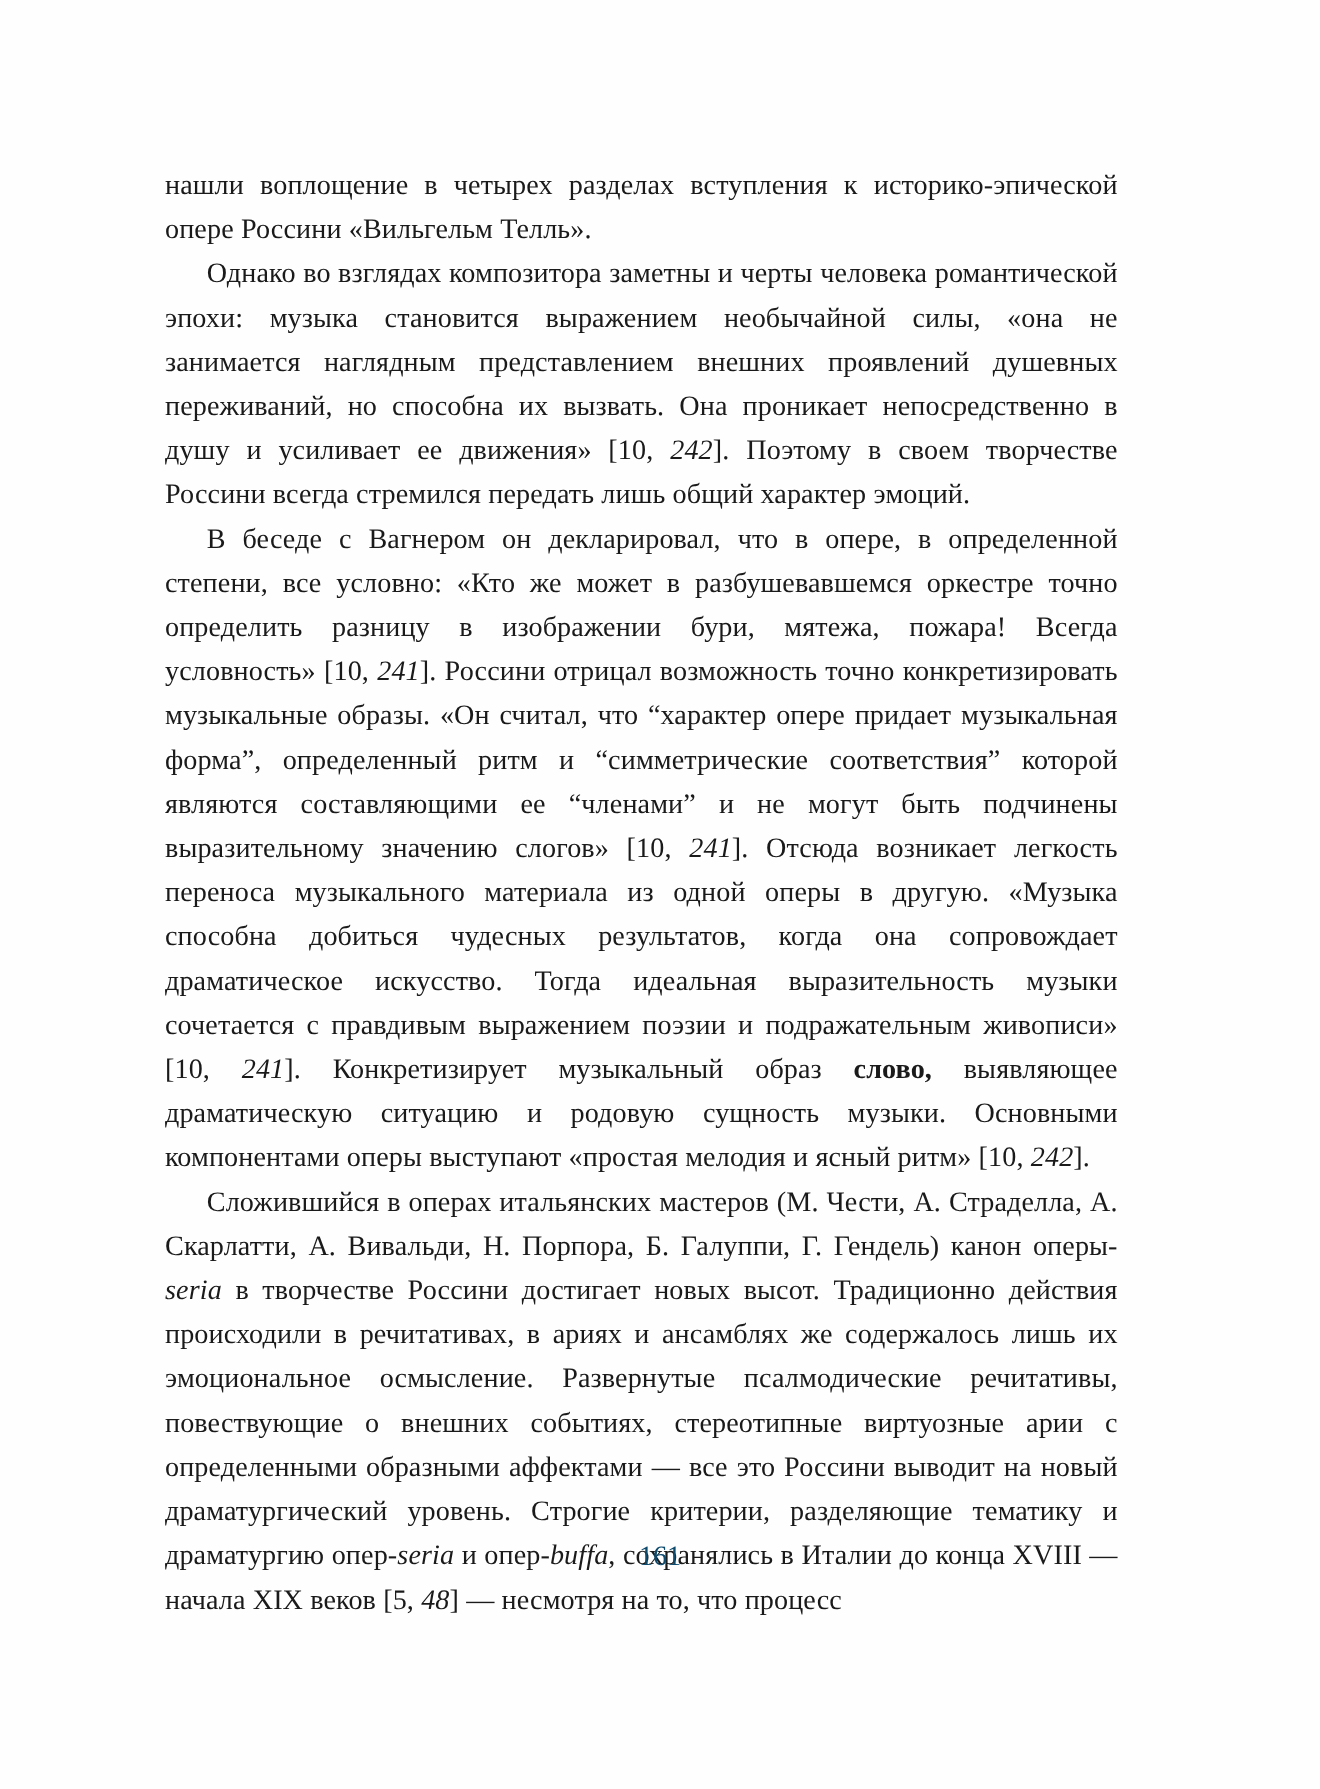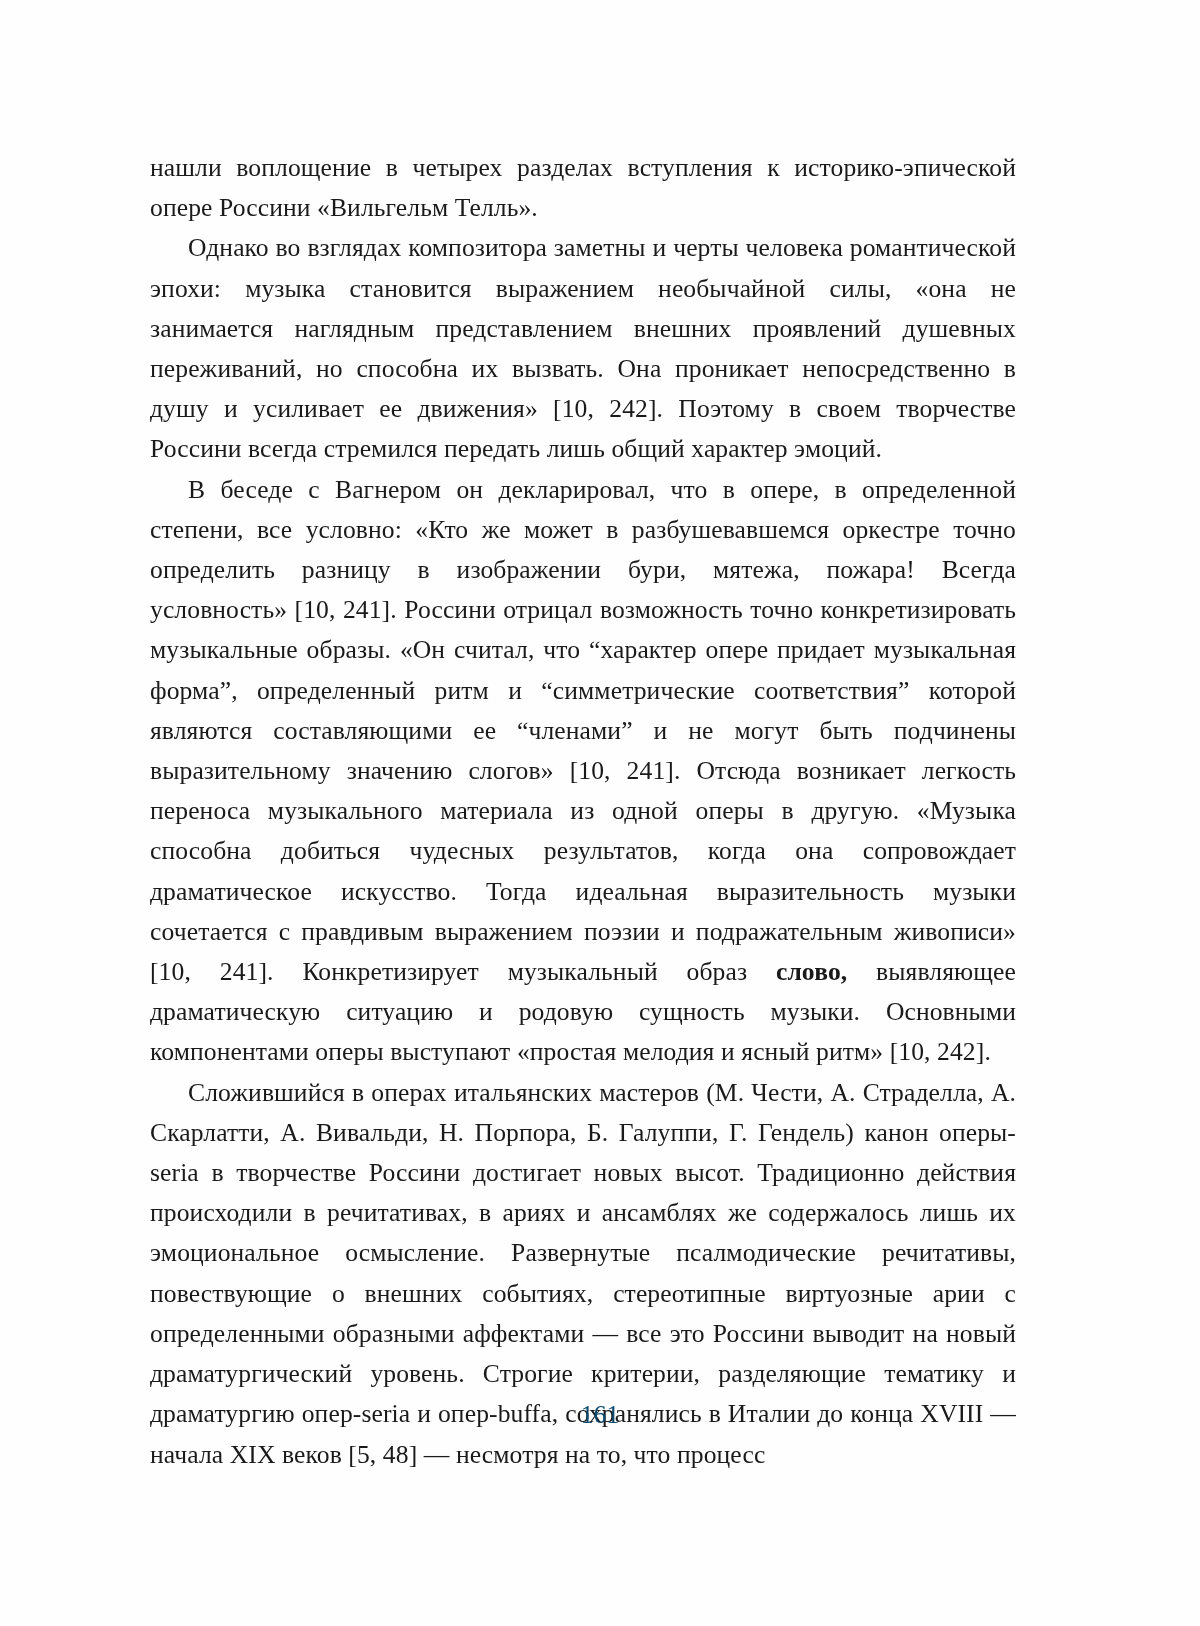--- a/index.html
+++ b/index.html
@@ -34,20 +34,21 @@
     line-height: 40.2px;
     text-align: justify;
     text-justify: inter-word;
     letter-spacing: 0.1px;
     hyphens: manual;
   }
   p.indent {
     text-indent: 38px;
   }
   .italic {
+    font-style: italic;
   }
   .bolditalic {
     font-weight: bold;
   }
   .page-number {
     position: absolute;
     left: 0;
     top: 1400px;
     width: 1200px;
     text-align: center;

